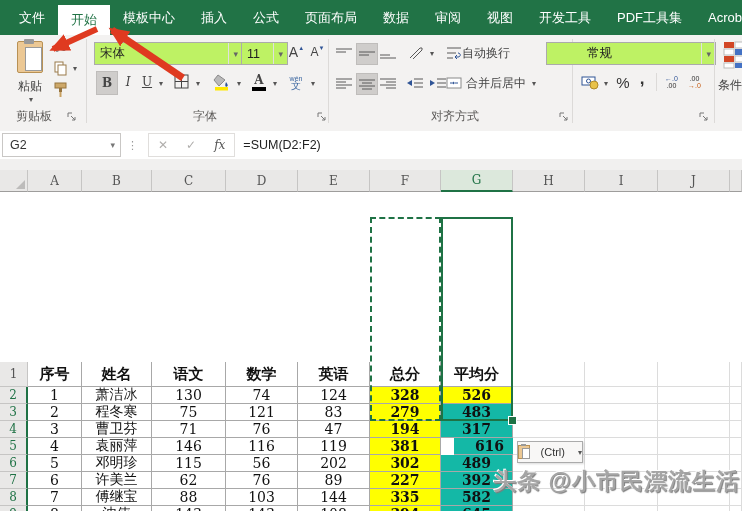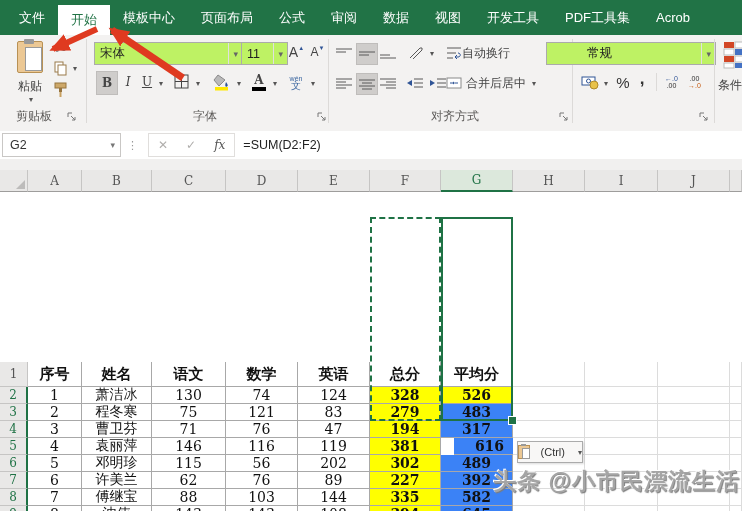--- a/index.html
+++ b/index.html
@@ -48,45 +48,46 @@
   .corner i{position:absolute;right:2px;bottom:2px;width:0;height:0;border-bottom:9px solid #BDBCBB;border-left:9px solid transparent;}
   .colh{top:0;height:22px;background:#E9E8E7;border-right:1px solid #C6C5C4;border-bottom:1px solid #9E9D9C;
         font-size:12px;color:#555;}
   .colh.sel{background:#DCE8DC;color:#1F7245;border-bottom:2px solid #1F7245;}
   .rowh{left:0;width:28px;background:#E9E8E7;border-right:1px solid #C6C5C4;border-bottom:1px solid #C6C5C4;font-size:12px;color:#555;}
   .rowh.sel{color:#1F7245;border-right:2px solid #1F7245;}
   .cell{background:#fff;border-right:1px solid #DCDCDC;border-bottom:1px solid #DCDCDC;font-size:14px;color:#111;overflow:hidden;}
   .cell.tb{border-right:1px solid #A8A8A8;border-bottom:1px solid #A8A8A8;}
   .cell.hdr{font-weight:bold;font-size:15px;}
   .cell.ylw{background:#FFFF00;font-weight:bold;}
-  .cell.olv{background:#3b82f6;font-weight:bold;}
+  .cell.olv{background:#14b8a6;font-weight:bold;}
   
   #copyrange{position:absolute;box-sizing:border-box;border:2px dashed #1F7245;pointer-events:none;}
   #selrange{position:absolute;box-sizing:border-box;border:2px solid #1F7245;pointer-events:none;}
   #fillhandle{position:absolute;width:7px;height:7px;background:#1F7245;border:1px solid #fff;box-sizing:content-box;}
   #pastebtn{position:absolute;left:517px;top:441px;width:64px;height:20px;background:#F8F7F6;border:1px solid #ABABAB;
             display:flex;align-items:center;justify-content:center;gap:11px;font-size:11px;color:#333;box-shadow:1px 1px 2px rgba(0,0,0,.15);}
   #watermark{position:absolute;right:2px;top:466px;font-size:23px;font-weight:bold;color:#A5A5A5;
              text-shadow:-1px -1px 0 #ffffff,1px 1px 1px #7d7d7d;letter-spacing:1px;white-space:nowrap;}
   #arrows{position:absolute;left:0;top:0;width:742px;height:511px;pointer-events:none;z-index:60;}
   .icon{display:inline-flex;align-items:center;justify-content:center;}
 </style>
 </head>
 <body>
 
 <div id="app">
 
   <div id="tabbar">
       <div class="tab">文件</div>
       <div class="tab sel">开始</div>
       <div class="tab">模板中心</div>
+      <div class="tab">插入</div>
+      <div class="tab">公式</div>
       <div class="tab">页面布局</div>
-      <div class="tab">公式</div>
+      <div class="tab">数据</div>
       <div class="tab">审阅</div>
-      <div class="tab">数据</div>
       <div class="tab">视图</div>
       <div class="tab">开发工具</div>
       <div class="tab">PDF工具集</div>
       <div class="tab">Acrob</div>
     </div>
 
   <div id="ribbon">
 
     <div class="btn" style="left:8px;top:5px;width:44px;height:64px;flex-direction:column;">
       <span class="clip icon">

